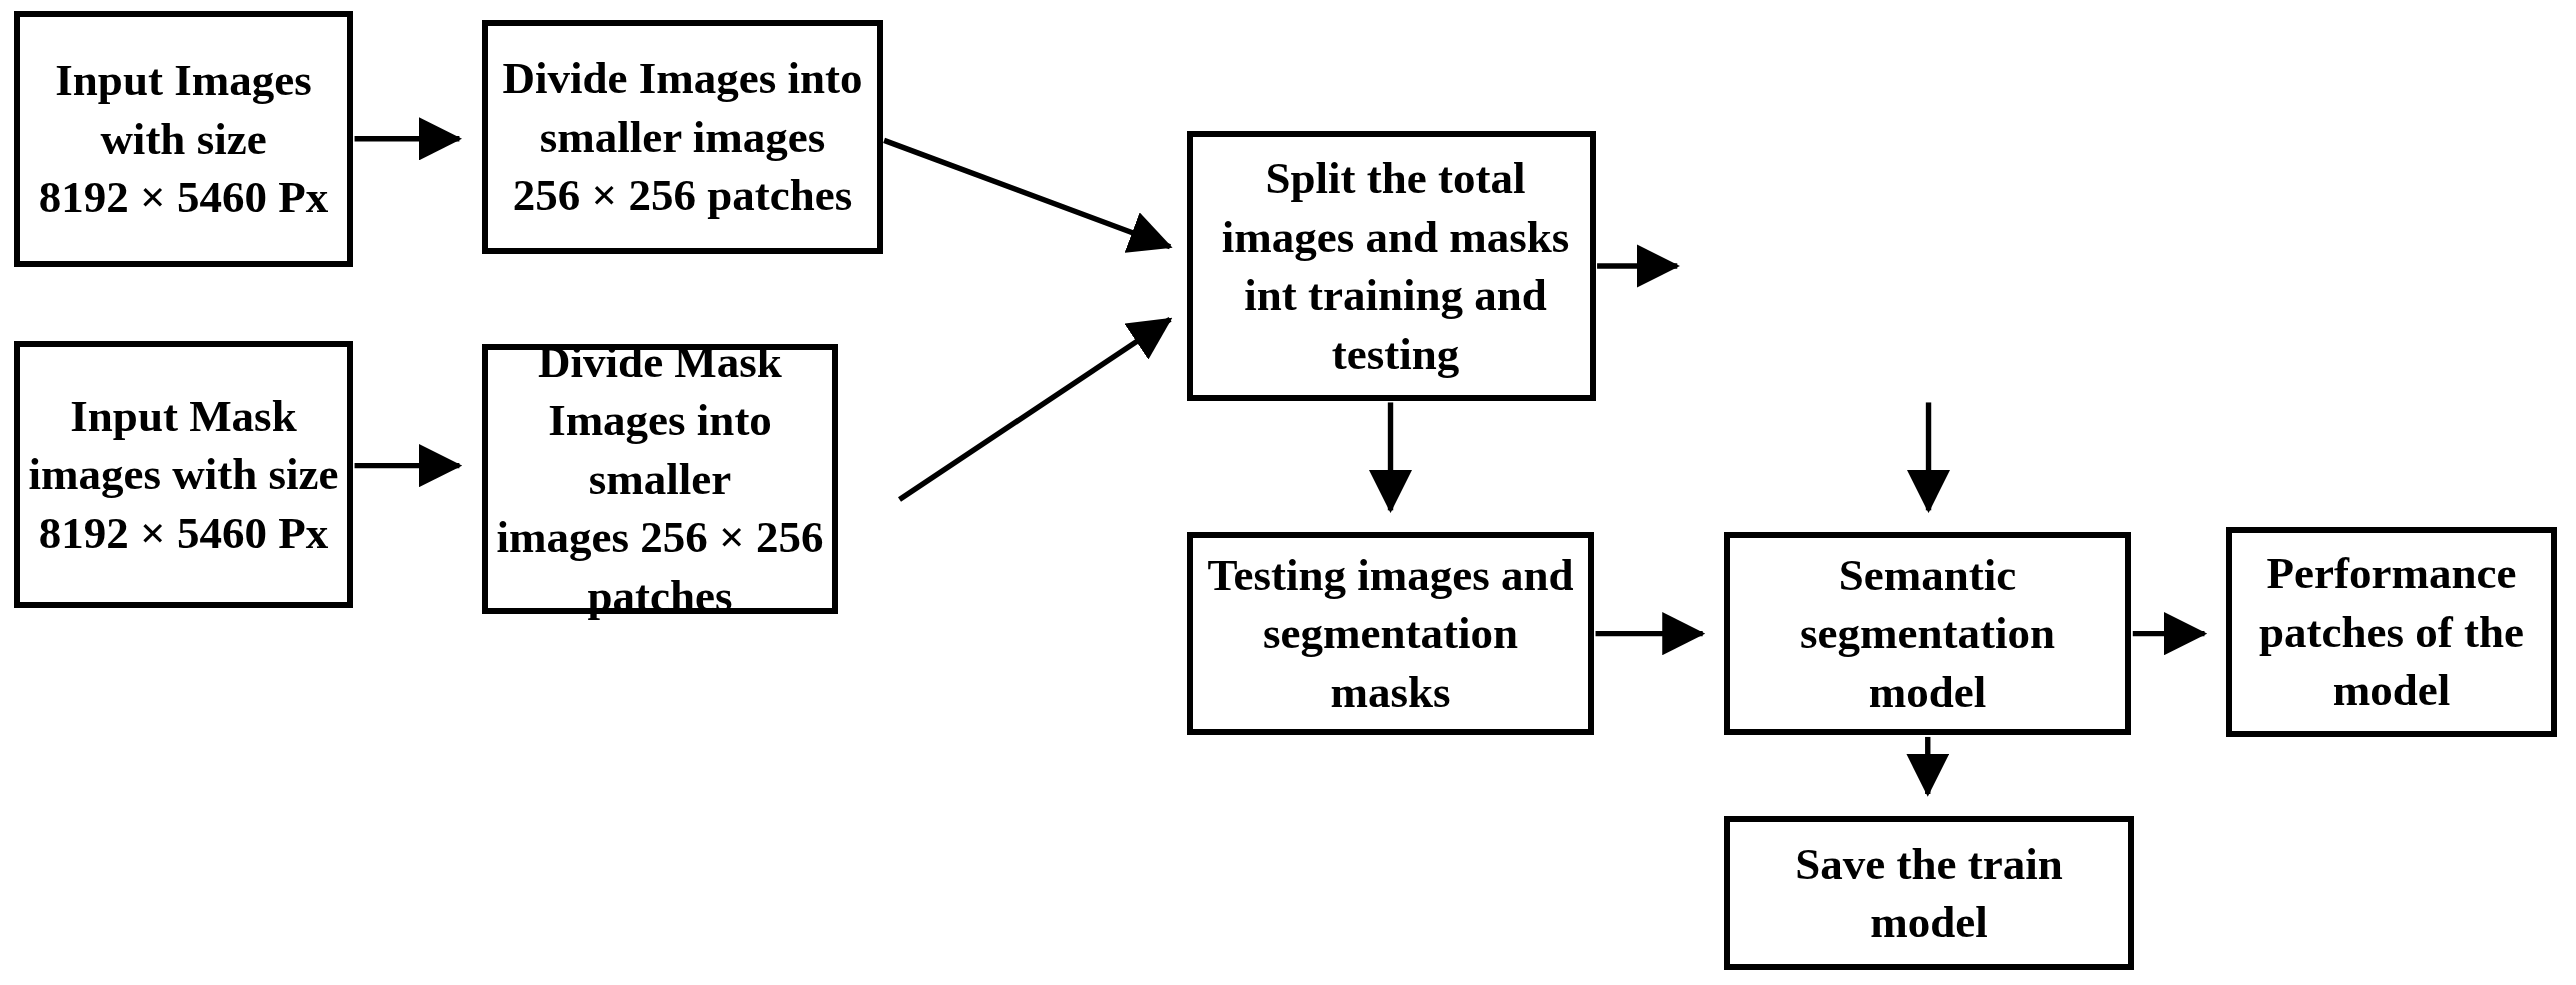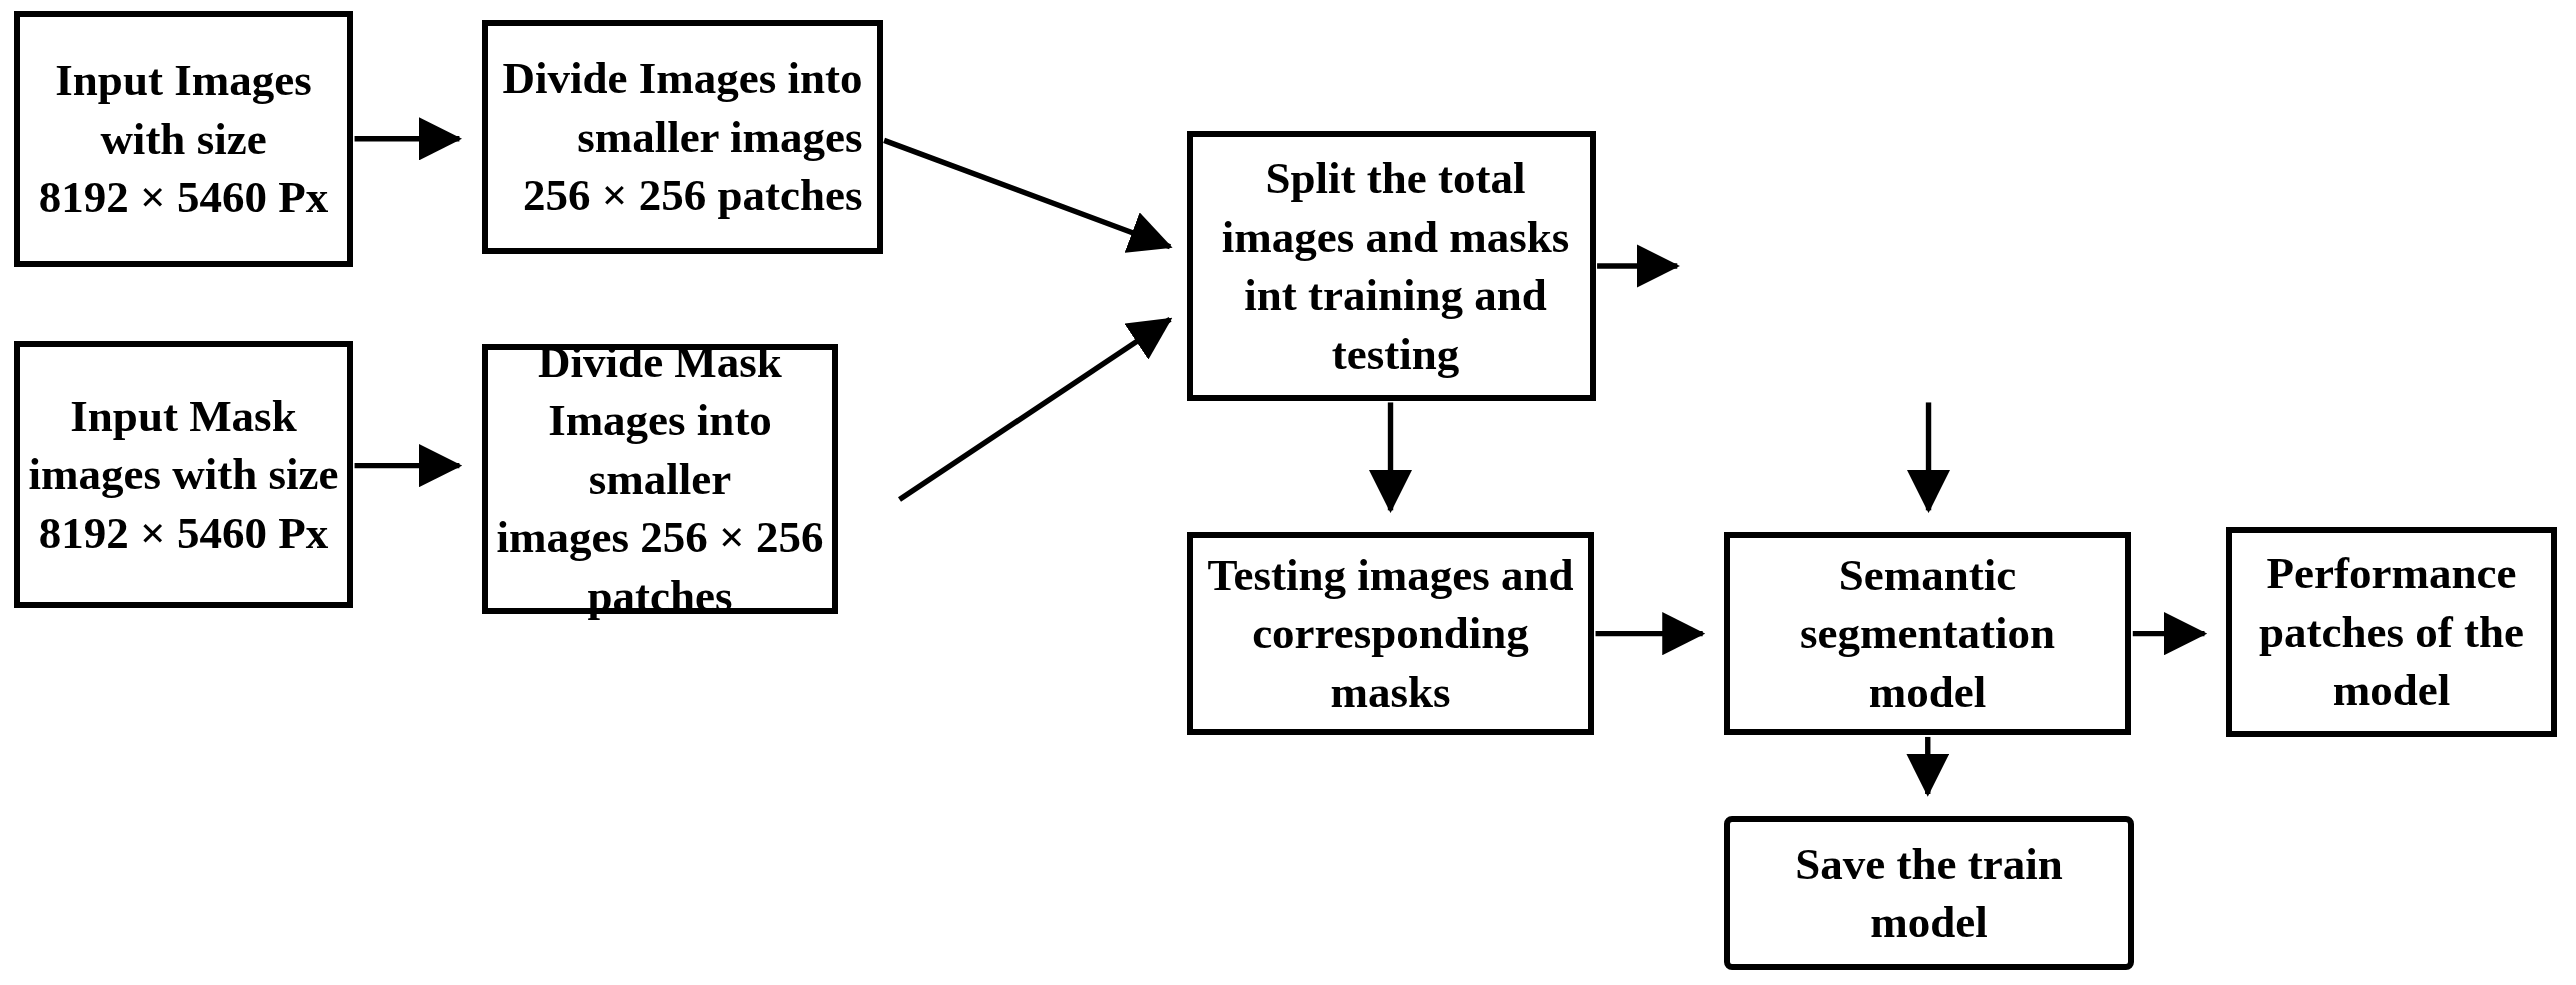--- a/index.html
+++ b/index.html
@@ -63,48 +63,48 @@
     <line x1="2502" y1="522" x2="2502" y2="662" marker-end="url(#ah)"></line>
     <line x1="2070" y1="822" x2="2209" y2="822" marker-end="url(#ah)"></line>
     <line x1="2767" y1="822" x2="2860" y2="822" marker-end="url(#ah)"></line>
     <line x1="2501" y1="956" x2="2501" y2="1030" marker-end="url(#ah)"></line>
   </svg>
 
   <div class="node" style="left:14px; top:10.8px; width:339px; height:256px;">Input Images
 with size
 8192 × 5460 Px</div>
 
-  <div class="node" style="left:482px; top:20px; width:401px; height:234px;text-align:right;">Divide Images into
+  <div class="node" style="left:482px; top:20px; width:401px; height:234px;">Divide Images into
 smaller images
 256 × 256 patches</div>
 
   <div class="node" style="left:14px; top:341px; width:339px; height:267px;">Input Mask
 images with size
 8192 × 5460 Px</div>
 
   <div class="node" style="left:482px; top:344px; width:356px; height:270px;">Divide Mask
 Images into smaller
 images 256 × 256
 patches</div>
 
   <div class="node" style="left:1187px; top:131px; width:409px; height:270px;padding-left:8px;">Split the total
 images and masks
 int training and
 testing</div>
 
 
   <div class="node" style="left:1187px; top:532px; width:407px; height:203px;">Testing images and
-corresponding
+segmentation
 masks</div>
 
   <div class="node" style="left:1724px; top:532px; width:407px; height:203px;">Semantic
 segmentation
 model</div>
 
   <div class="node" style="left:2226px; top:527px; width:331px; height:210px;">Performance
 patches of the
 model</div>
 
-  <div class="node" style="left:1724px; top:816px; width:410px; height:154px;border-radius:8px;">Save the train
+  <div class="node" style="left:1724px; top:816px; width:410px; height:154px;">Save the train
 model</div>
 
 </div>
 
 
 </body></html>

